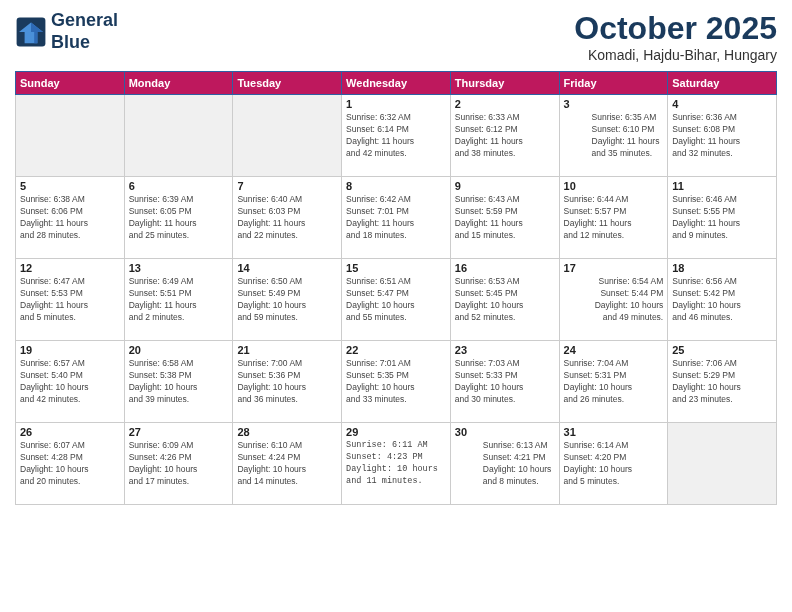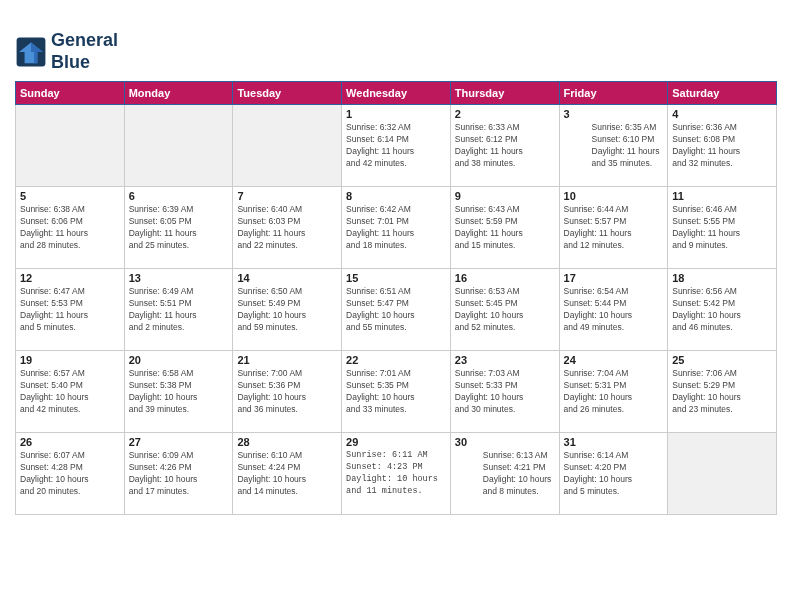--- a/index.html
+++ b/index.html
@@ -12,21 +12,20 @@
     }
     .container {
       width: 792px;
       padding: 10px 15px;
     }
     .header {
       display: flex;
       justify-content: space-between;
       align-items: flex-start;
       margin-bottom: 8px;
-      margin-top: 20px;
     }
     .logo {
       display: flex;
       align-items: center;
     }
     .logo-text {
       font-size: 18px;
       font-weight: bold;
       color: #1a3a5c;
       line-height: 1.2;
@@ -96,20 +95,24 @@
       <svg class="logo-icon" viewBox="0 0 40 40">
         <rect x="2" y="2" width="36" height="36" rx="4" fill="#1a3a5c"></rect>
         <polygon points="20,8 35,20 28,20 28,34 12,34 12,20 5,20" fill="#4a90d9"></polygon>
         <polygon points="20,8 35,20 28,20 28,34 24,34 24,20 20,20" fill="#2e6ab5"></polygon>
       </svg>
       <div class="logo-text">
         <div>General</div>
         <div>Blue</div>
       </div>
     </div>
+    <div class="title-block">
+      <div class="month-title">October 2025</div>
+      <div class="subtitle">Komadi, Hajdu-Bihar, Hungary</div>
+    </div>
   </div>
 
   <table>
     <thead>
       <tr>
       <th>Sunday</th>
           <th>Monday</th>
           <th>Tuesday</th>
           <th>Wednesday</th>
           <th>Thursday</th>
@@ -233,21 +236,21 @@
           </td>
           <td>
             <span class="day-num">16</span>
             <div class="day-info" style="white-space: pre-line;">Sunrise: 6:53 AM
 Sunset: 5:45 PM
 Daylight: 10 hours
 and 52 minutes.</div>
           </td>
           <td>
             <span class="day-num">17</span>
-            <div class="day-info" style="white-space: pre-line;">Sunrise: 6:54 AM
+            <div class="day-info" style="white-space: pre-line; text-align: right;">Sunrise: 6:54 AM
 Sunset: 5:44 PM
 Daylight: 10 hours
 and 49 minutes.</div>
           </td>
           <td>
             <span class="day-num">18</span>
             <div class="day-info" style="white-space: pre-line;">Sunrise: 6:56 AM
 Sunset: 5:42 PM
 Daylight: 10 hours
 and 46 minutes.</div>

